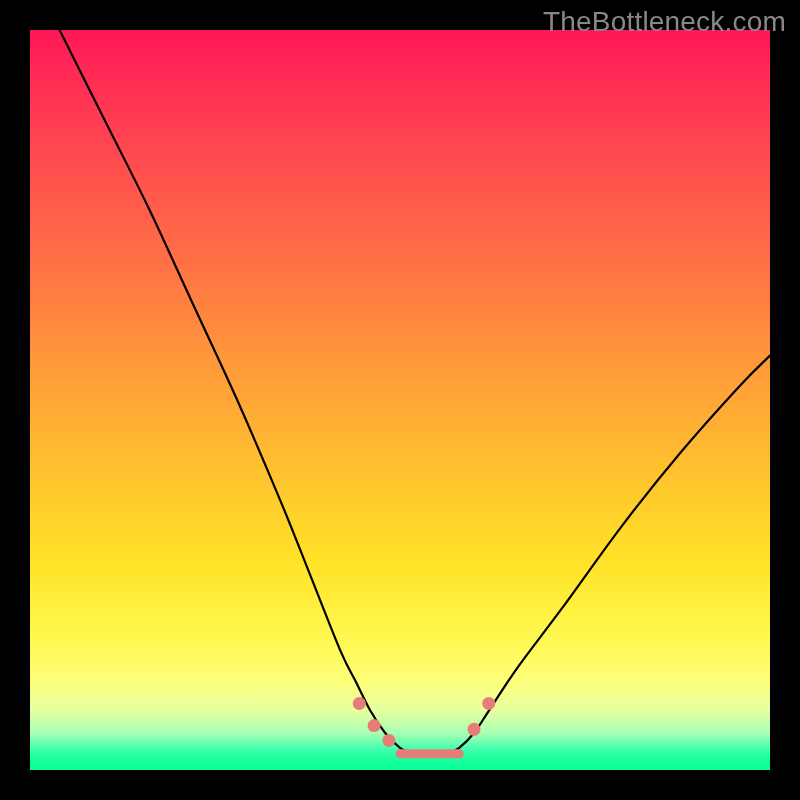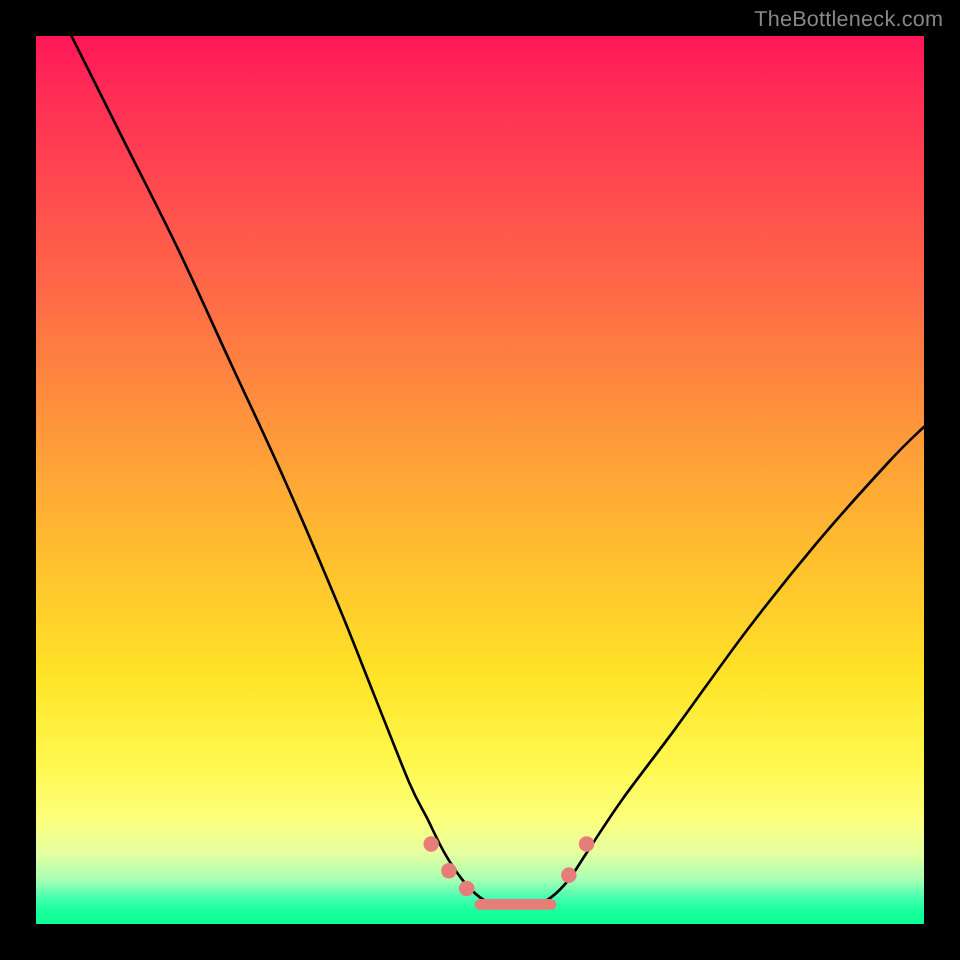--- a/index.html
+++ b/index.html
@@ -41,21 +41,21 @@
       #49ffb0 97%,
       #19ff9d 98.5%,
       #0aff96 100%
     );
   }
   .watermark {
     position: absolute;
     top: 6px;
     right: 14px;
     font-family: Arial, Helvetica, sans-serif;
-    font-size: 18px;
+    font-size: 28px;
     font-weight: 500;
     color: #888;
     letter-spacing: 0.2px;
     user-select: none;
   }
   svg.curve-layer {
     position: absolute;
     left: 30px;
     top: 30px;
     width: 740px;

